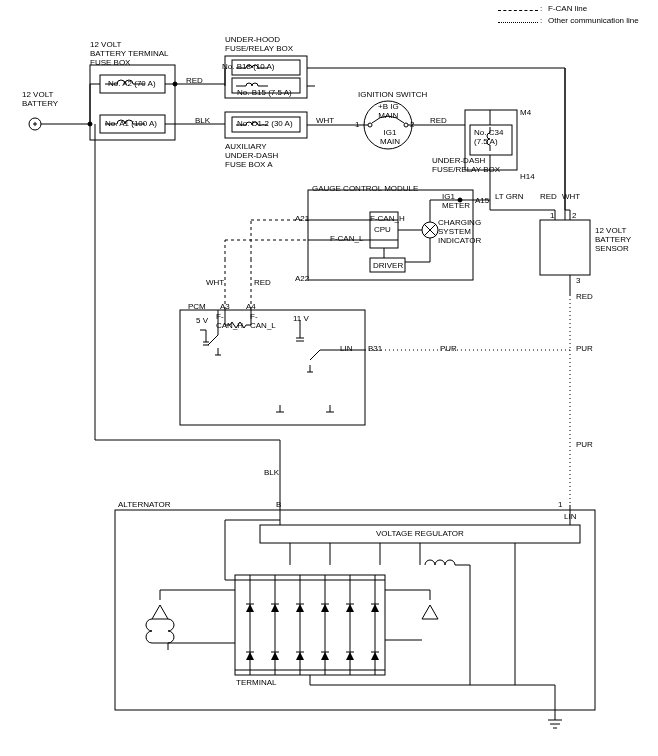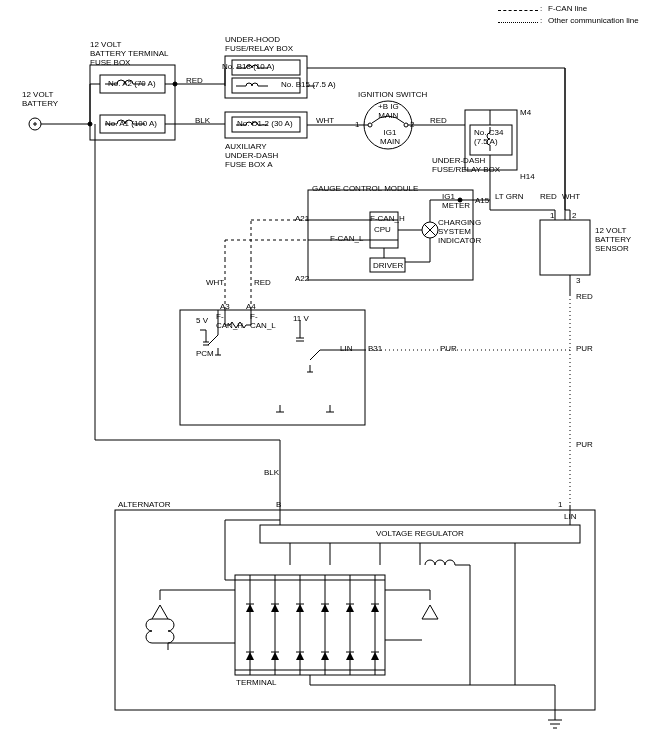--- a/index.html
+++ b/index.html
@@ -278,21 +278,21 @@
 <div class="label" style="left:22px;top:90px;white-space:pre;">12 VOLT
 BATTERY</div>
 <div class="label" style="left:90px;top:40px;white-space:pre;">12 VOLT
 BATTERY TERMINAL
 FUSE BOX</div>
 <div class="label" style="left:108px;top:79px;">No. A2 (70 A)</div>
 <div class="label" style="left:105px;top:119px;">No. A1 (100 A)</div>
 <div class="label" style="left:225px;top:35px;white-space:pre;">UNDER-HOOD
 FUSE/RELAY BOX</div>
 <div class="label" style="left:222px;top:62px;">No. B18 (10 A)</div>
-<div class="label" style="left:237px;top:80px;margin-left:44px;">No. B15 (7.5 A)</div>
+<div class="label" style="left:237px;top:88px;">No. B15 (7.5 A)</div>
 <div class="label" style="left:237px;top:119px;">No. D1-2 (30 A)</div>
 <div class="label" style="left:225px;top:142px;white-space:pre;">AUXILIARY
 UNDER-DASH
 FUSE BOX A</div>
 <div class="label" style="left:358px;top:90px;text-align:center;">IGNITION SWITCH</div>
 <div class="label" style="left:378px;top:102px;white-space:pre;text-align:center;">+B IG
 MAIN</div>
 <div class="label" style="left:380px;top:128px;white-space:pre;text-align:center;">IG1
 MAIN</div>
 <div class="label" style="left:355px;top:120px;">1</div>
@@ -318,21 +318,21 @@
 <div class="label" style="left:295px;top:214px;">A21</div>
 <div class="label" style="left:295px;top:250px;margin-top:24px;">A22</div>
 
 <div class="label" style="left:595px;top:226px;white-space:pre;">12 VOLT
 BATTERY
 SENSOR</div>
 <div class="label" style="left:550px;top:211px;">1</div>
 <div class="label" style="left:572px;top:211px;">2</div>
 <div class="label" style="left:576px;top:276px;">3</div>
 
-<div class="label" style="left:196px;top:302px;margin-top:47px;">PCM</div>
+<div class="label" style="left:188px;top:302px;">PCM</div>
 <div class="label" style="left:196px;top:316px;text-align:center;">5 V</div>
 <div class="label" style="left:220px;top:302px;">A3</div>
 <div class="label" style="left:246px;top:302px;">A4</div>
 <div class="label" style="left:216px;top:312px;white-space:pre;">F-
 CAN_H</div>
 <div class="label" style="left:250px;top:312px;white-space:pre;">F-
 CAN_L</div>
 <div class="label" style="left:293px;top:314px;">11 V</div>
 <div class="label" style="left:340px;top:344px;">LIN</div>
 <div class="label" style="left:368px;top:344px;">B31</div>

